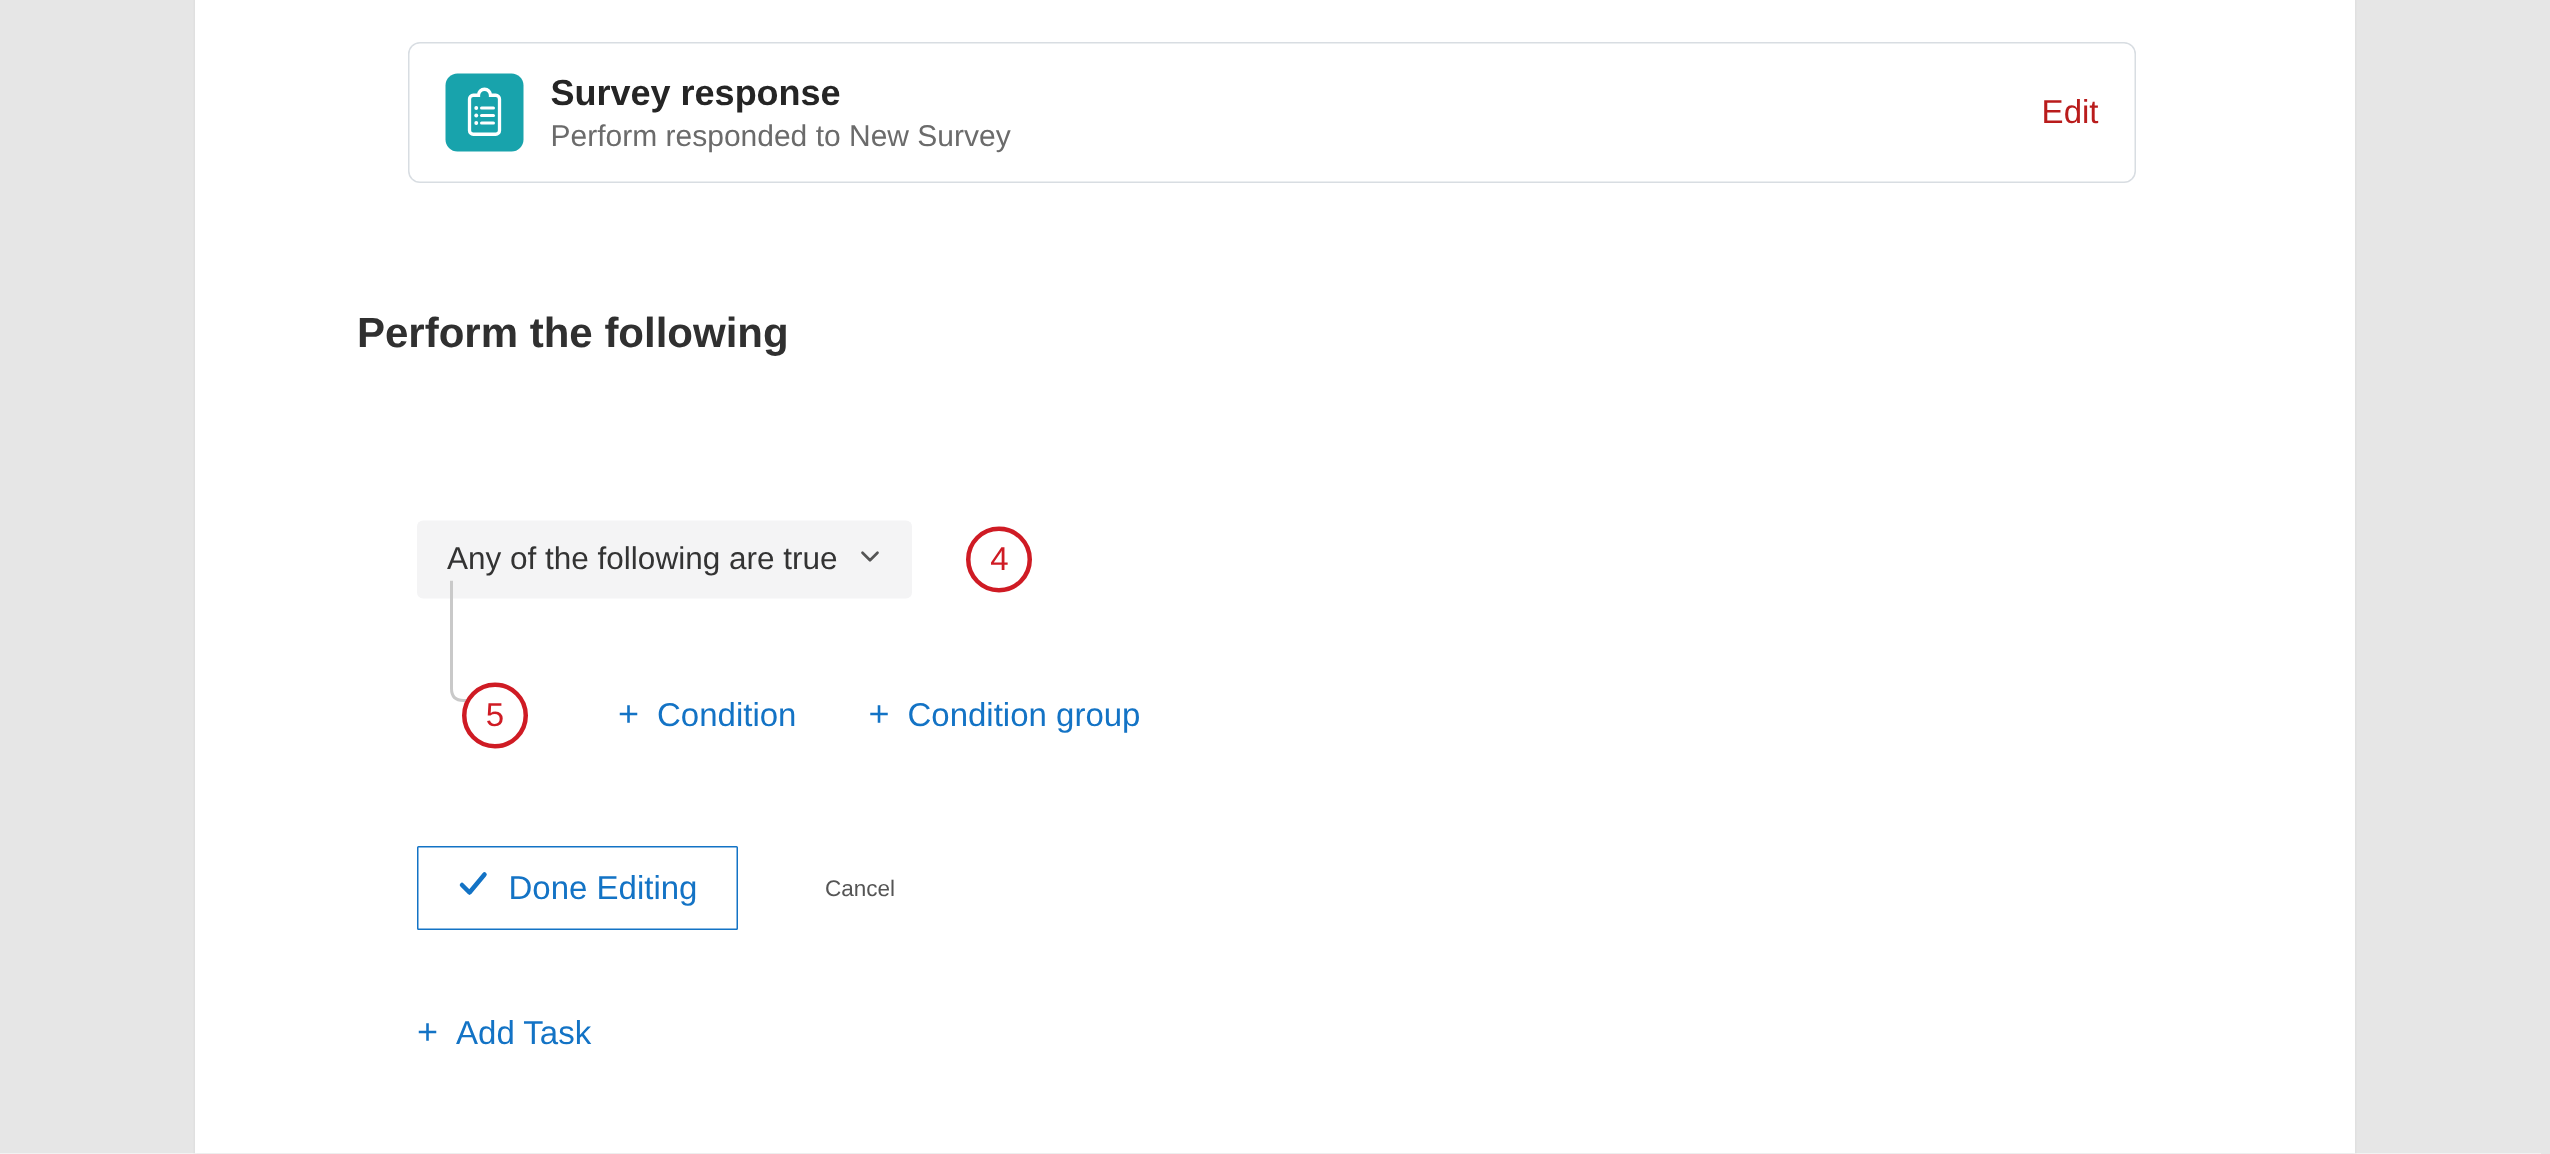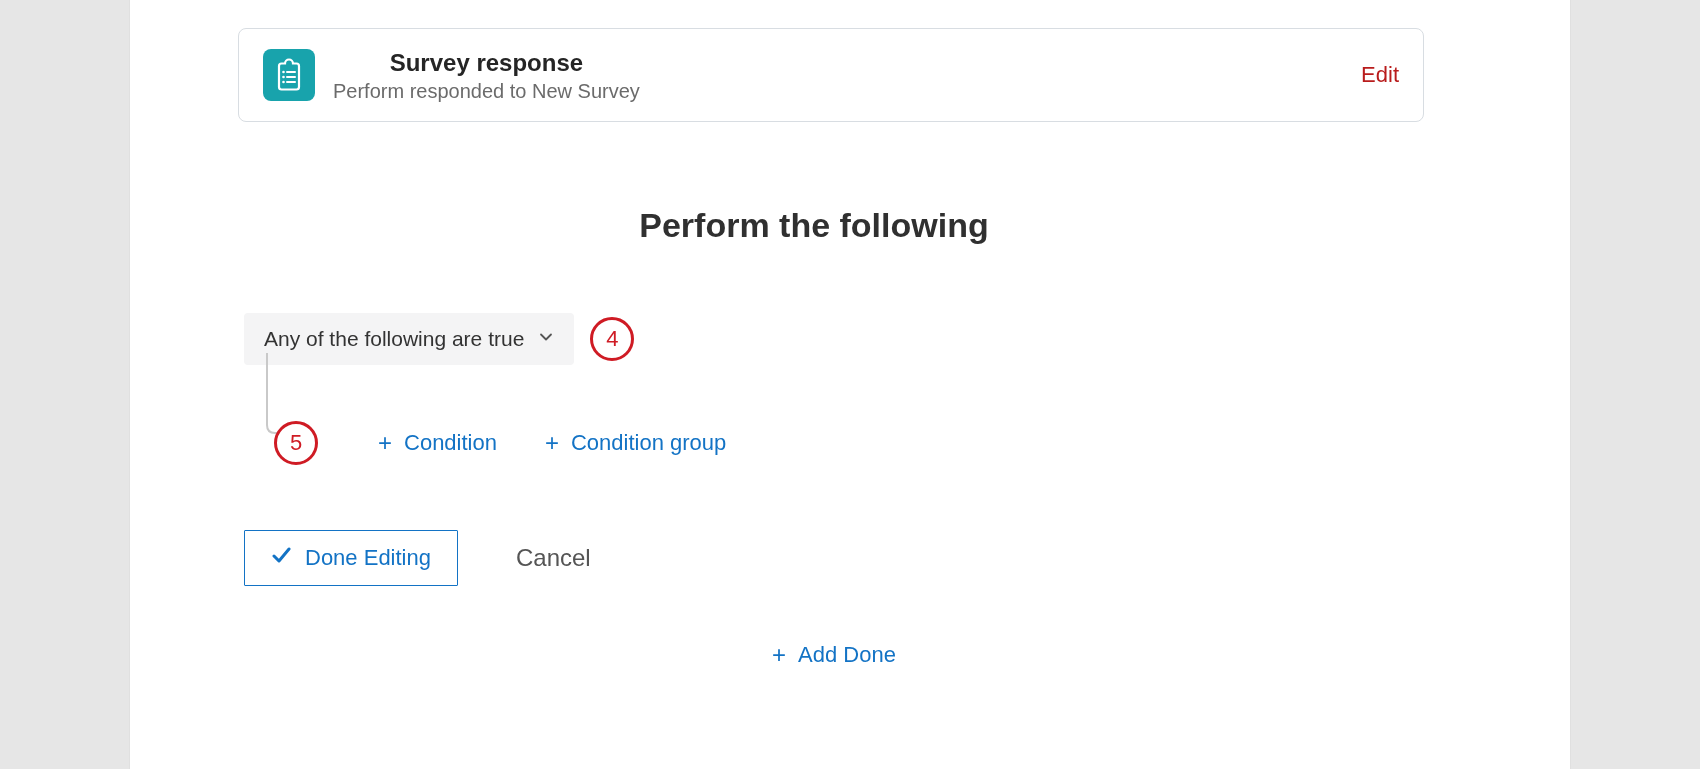--- a/index.html
+++ b/index.html
@@ -17,24 +17,23 @@
     }
     .panel {
       background: #ffffff;
       width: 1440px;
       margin: 0 auto;
       padding: 0 0 40px 0;
       min-height: 769px;
       box-shadow: -1px 0 0 #e0e0e0, 1px 0 0 #e0e0e0;
     }
     .content {
-      padding-left: 74px;
+      padding-left: 108px;
       padding-right: 146px;
       padding-top: 28px;
-      text-align: center;
     }
     
     .trigger-card {
       border: 1px solid #d8dde2;
       border-radius: 8px;
       padding: 18px 24px;
       display: flex;
       align-items: center;
       justify-content: space-between;
       margin-left: 34px;  
@@ -66,30 +65,30 @@
       color: #6b6b6b;
       margin-top: 2px;
     }
     .edit-link {
       color: #b91c1c;
       font-size: 22px;
       cursor: pointer;
     }
     
     .section-heading {
-      font-size: 34px;
+      font-size: 28px;
       font-weight: 600;
       color: #303030;
-      margin-bottom: 68px;
+      margin-bottom: 109px;
     }
     
     .condition-row {
       display: flex;
       align-items: center;
-      gap: 16px;
+      gap: 36px;
       margin-left: 40px;
     }
     .condition-dropdown {
       background: #f4f4f5;
       border-radius: 4px;
       padding: 14px 20px;
       display: flex;
       align-items: center;
       gap: 14px;
       cursor: pointer;
@@ -163,21 +162,21 @@
       padding: 14px 26px;
       display: inline-flex;
       align-items: center;
       gap: 14px;
       color: #1373c5;
       font-size: 22px;
       cursor: pointer;
     }
     .cancel-btn {
       color: #555;
-      font-size: 24px;
+      font-size: 15px;
       cursor: pointer;
     }
     
     .add-task-row {
       margin-left: 40px;
       margin-top: 56px;
     }
   </style>
 </head>
 <body>
@@ -246,19 +245,19 @@
             </svg>
           </span>
           <span>Done Editing</span>
         </div>
         <div class="cancel-btn">Cancel</div>
       </div>
 
       <div class="add-task-row">
         <span class="add-btn">
           <span class="plus">+</span>
-          <span>Add Done</span>
+          <span>Add Task</span>
         </span>
       </div>
 
     </div>
   </div>
 </div>
 
 </body></html>

